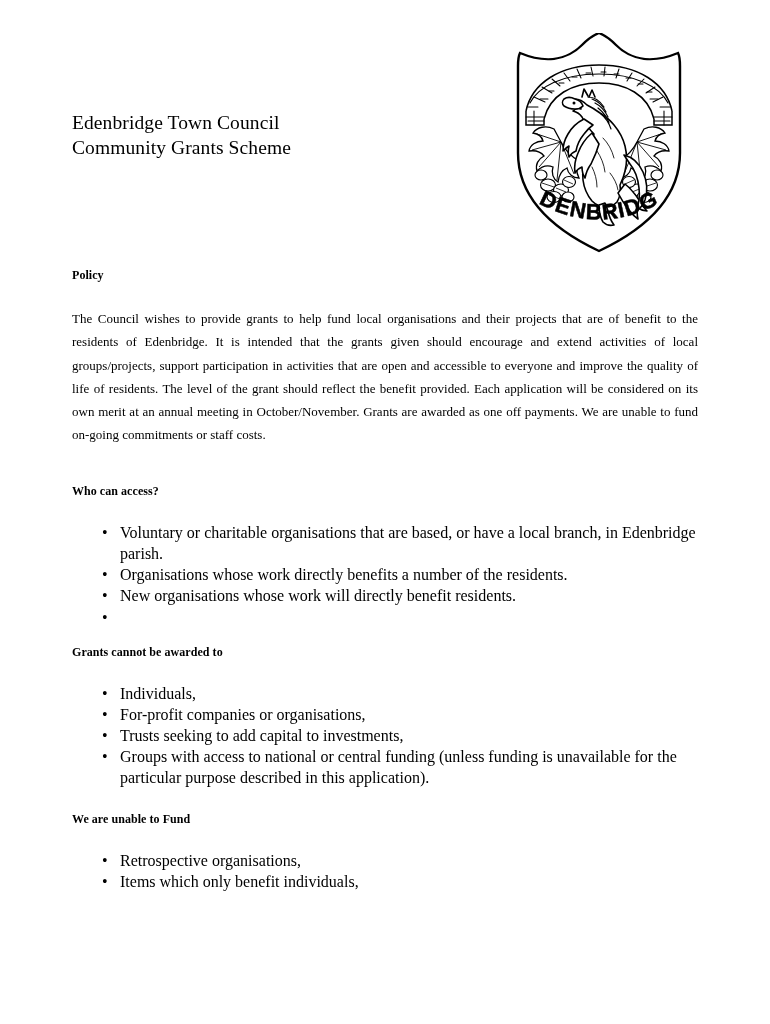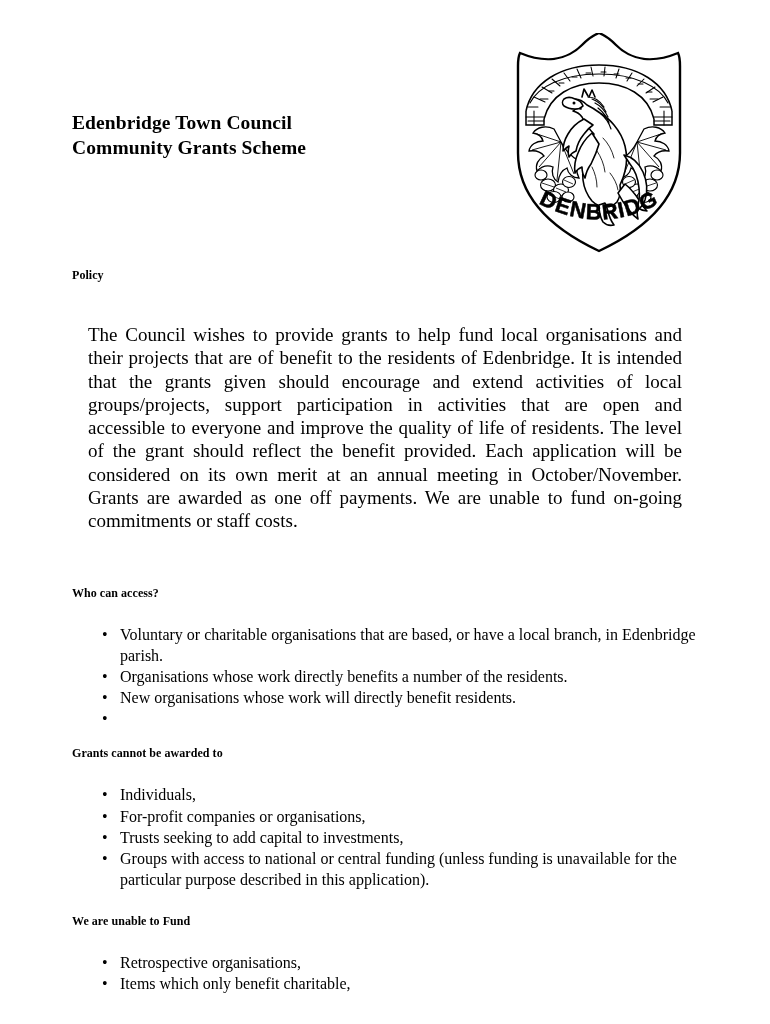--- a/index.html
+++ b/index.html
@@ -37,21 +37,21 @@
   }
   .crest svg { display: block; width: 190px; height: 220px; }
 
   
   .doc-title {
     position: absolute;
     left: 72px;
     top: 110px;
     width: 420px;
     font-size: 19.5px;
-    font-weight: bold;
+    font-weight: normal;
     line-height: 25px;
     letter-spacing: 0.1px;
   }
   .doc-title .line { display: block; white-space: nowrap; }
 
   
   .content {
     position: absolute;
     left: 72px;
     top: 265px;
@@ -60,22 +60,22 @@
 
   h2.section-heading {
     margin: 0;
     font-size: 12px;
     font-weight: bold;
     line-height: 20px;
     letter-spacing: 0.05px;
   }
 
   p.body-text {
-    margin: 16px;
-    font-size: 19px;
+    margin: 0;
+    font-size: 13px;
     line-height: 23.3px;
     text-align: justify;
     text-justify: inter-word;
     hyphens: none;
   }
 
   ul.bullets {
     margin: 0;
     padding: 0;
     list-style: none;
@@ -414,18 +414,18 @@
 
     <h2 class="section-heading">We are unable to Fund</h2>
     <div class="gap-after-head"></div>
     <ul class="bullets">
       <li>
         <span class="bullet-dot">•</span>
         <span>Retrospective organisations,</span>
       </li>
       <li>
         <span class="bullet-dot">•</span>
-        <span>Items which only benefit charitable,</span>
+        <span>Items which only benefit individuals,</span>
       </li>
     </ul>
 
   </div>
 </div>
 
 </body></html>

